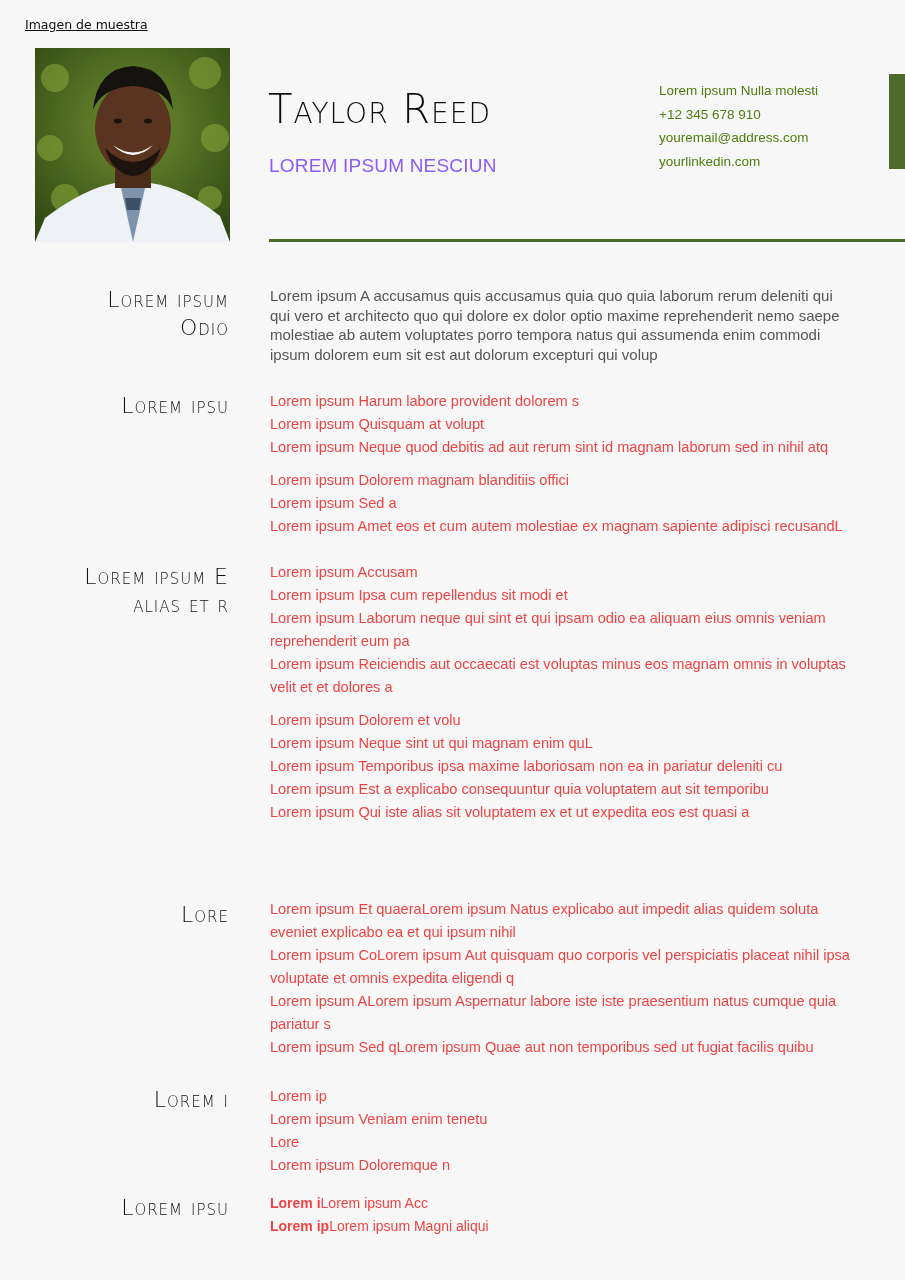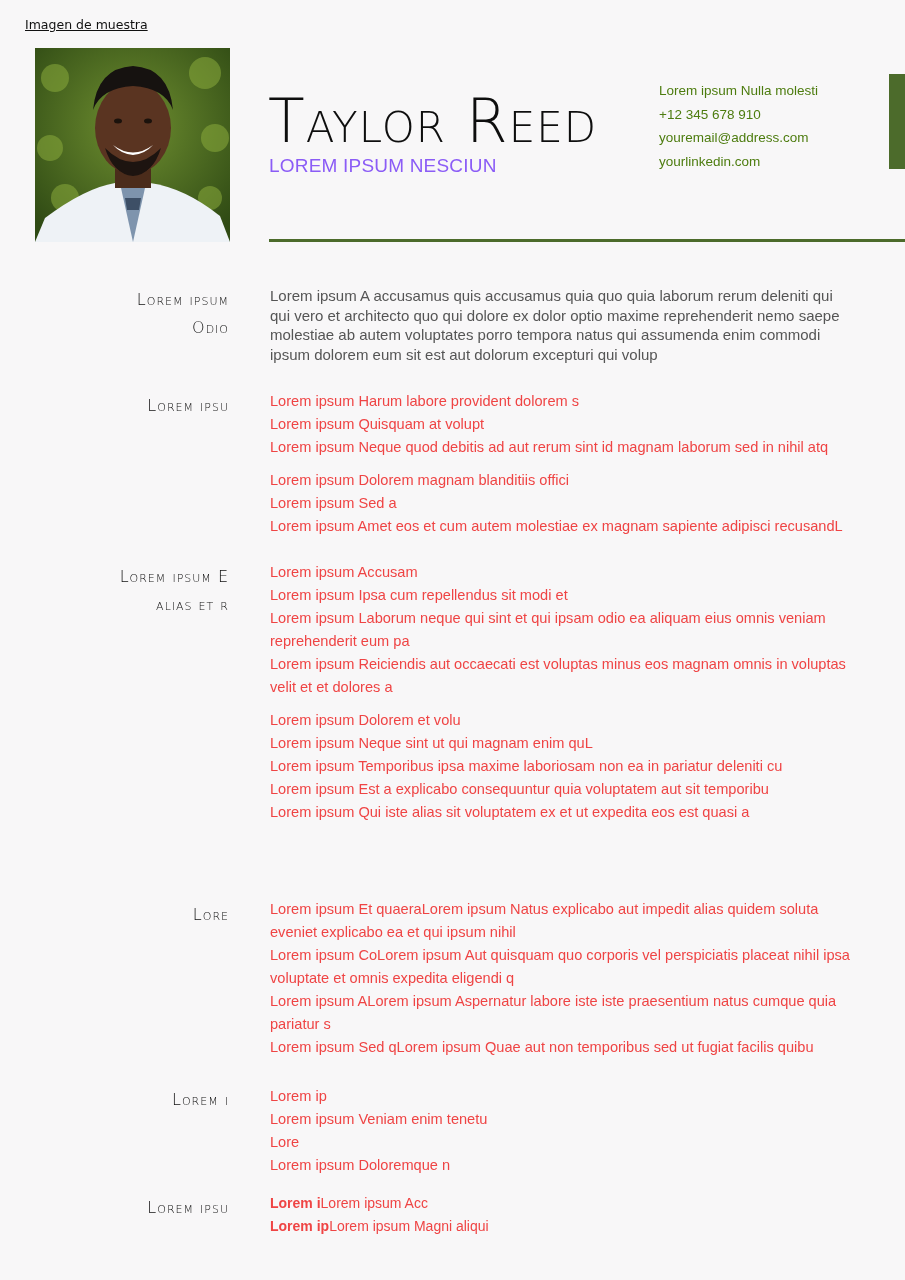--- a/index.html
+++ b/index.html
@@ -4,29 +4,29 @@
 <style>
   * { box-sizing: border-box; margin: 0; padding: 0; }
   html, body { width: 905px; height: 1280px; background: #f8f7f8; overflow: hidden; }
   body { position: relative; font-family: "Liberation Sans", sans-serif; color: #111; }
 
   .sample-label { position: absolute; left: 25px; top: 17px; font-size: 12.5px; color: #111; font-family: "DejaVu Sans", sans-serif; text-decoration: underline; }
 
   .photo { position: absolute; left: 35px; top: 48px; width: 195px; height: 194px; overflow: hidden; background: #4a6a22; }
   .photo svg { display: block; width: 100%; height: 100%; }
 
-  .name { position: absolute; left: 268px; top: 86px; font-family: "DejaVu Sans", sans-serif; font-size: 60px; font-weight: 300; letter-spacing: 1px; color: #0e0e0e; font-variant: small-caps; }
+  .name { position: absolute; left: 268px; top: 86px; font-family: "DejaVu Sans", sans-serif; font-size: 40px; font-weight: 300; letter-spacing: 1px; color: #0e0e0e; font-variant: small-caps; }
   .subtitle { position: absolute; left: 269px; top: 155px; font-family: "Liberation Sans", sans-serif; font-size: 19px; color: #8b5cf6; letter-spacing: 0.2px; }
 
   .contact { position: absolute; left: 659px; top: 79px; font-family: "Liberation Sans", sans-serif; font-size: 13.5px; color: #4d7c0f; line-height: 23.5px; }
   .accent-bar { position: absolute; left: 889px; top: 74px; width: 16px; height: 95px; background: #4c6b2b; }
   .rule { position: absolute; left: 269px; top: 239px; width: 636px; height: 3px; background: #4c6b2b; }
 
   .section { position: absolute; left: 0; width: 905px; }
-  .sec-title { position: absolute; right: 676px; text-align: right; font-family: "DejaVu Sans", sans-serif; font-size: 16px; font-weight: 300; color: #111; font-variant: small-caps; line-height: 28px; letter-spacing: 1px; white-space: nowrap; }
+  .sec-title { position: absolute; right: 676px; text-align: right; font-family: "DejaVu Sans", sans-serif; font-size: 22px; font-weight: 300; color: #111; font-variant: small-caps; line-height: 28px; letter-spacing: 1px; white-space: nowrap; }
   .sec-body { position: absolute; left: 270px; width: 590px; font-family: "Liberation Sans", sans-serif; font-size: 14.6px; color: #ef4444; line-height: 23px; }
   .summary { color: #555; font-size: 15px; line-height: 19.7px; width: 575px; }
   .group + .group { margin-top: 10px; }
   .line { display: block; }
   .bold-part { font-weight: bold; }
 </style>
 </head>
 <body>
 
 <div class="sample-label">Imagen de muestra</div>

